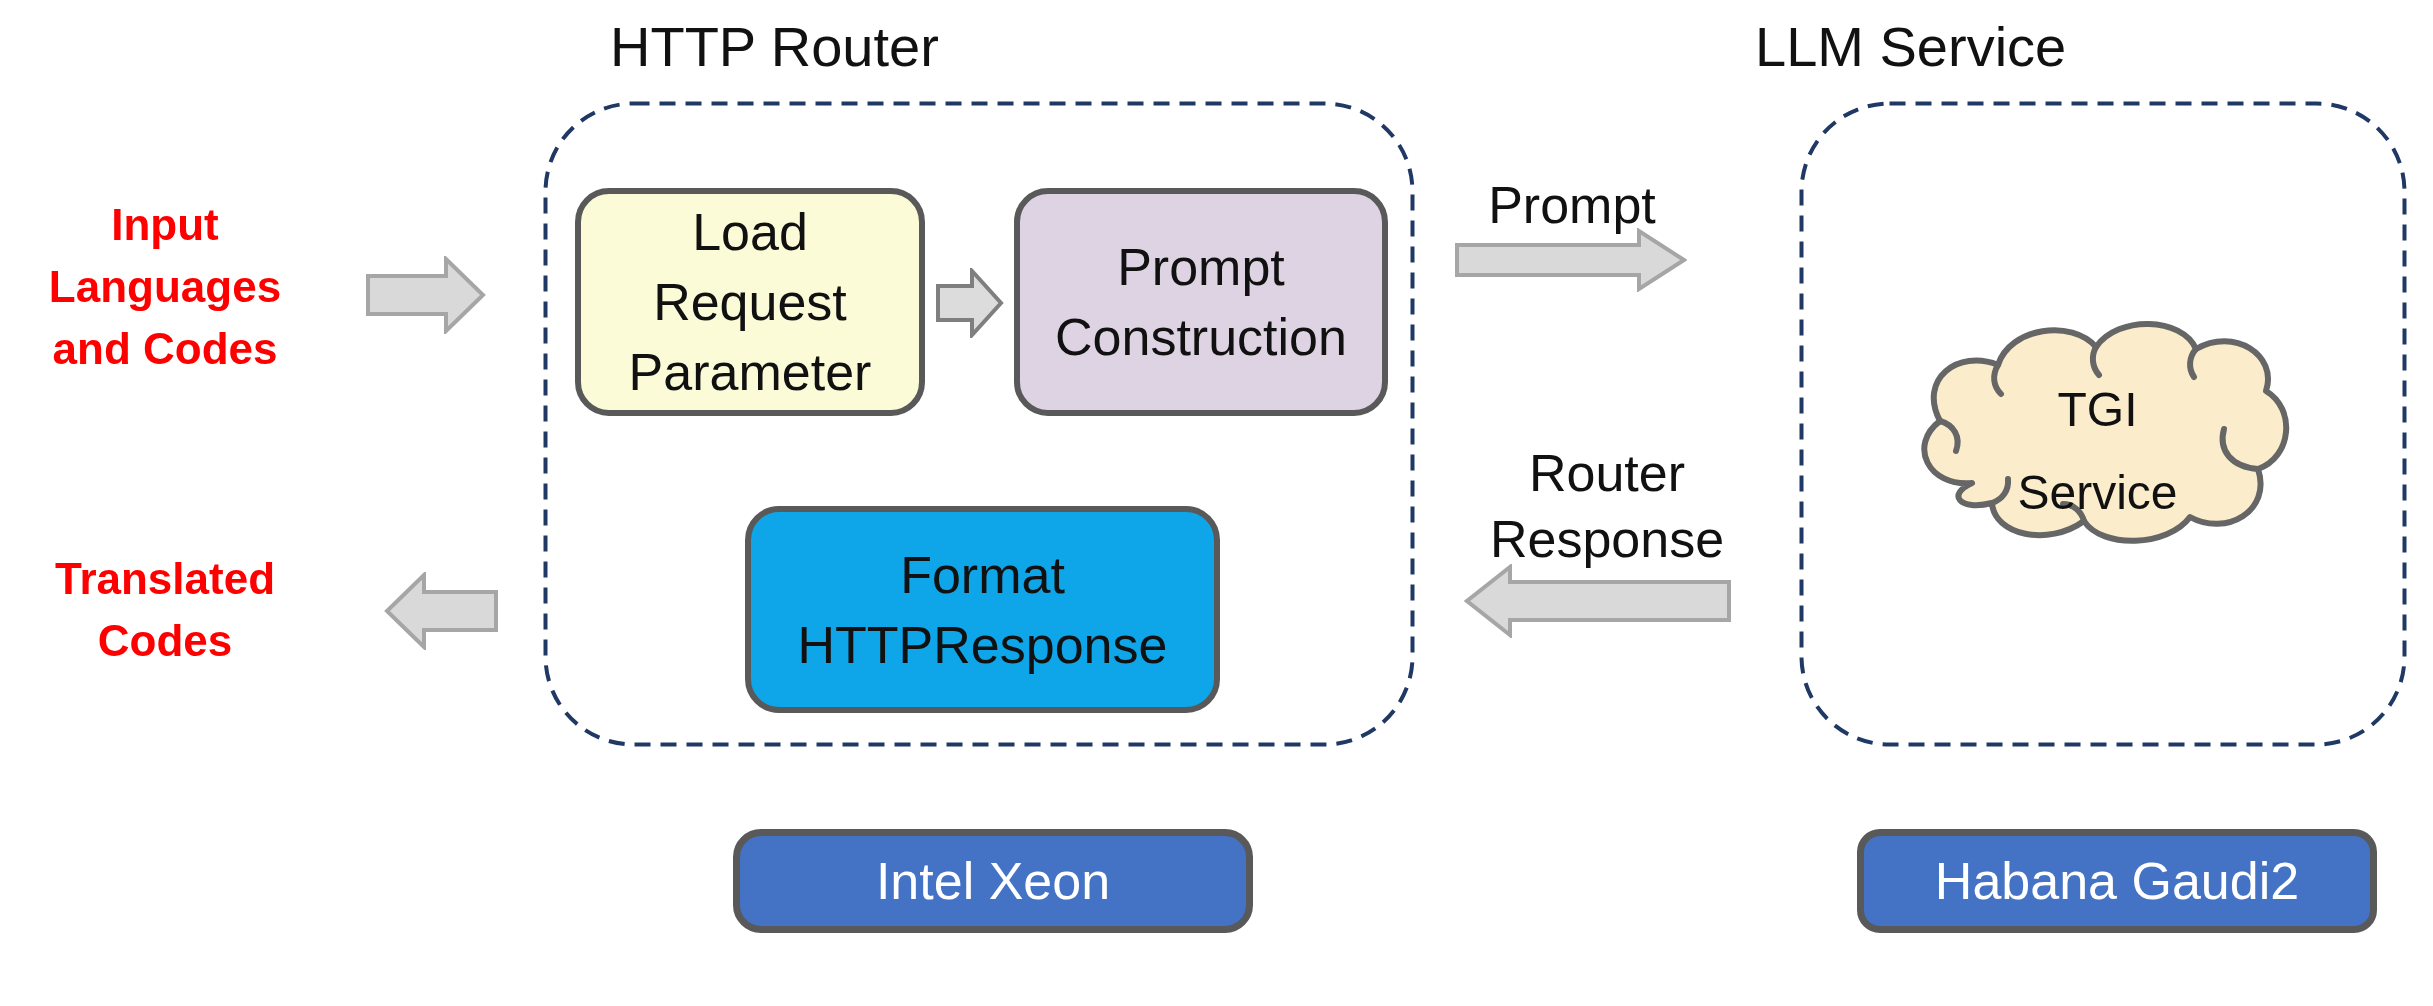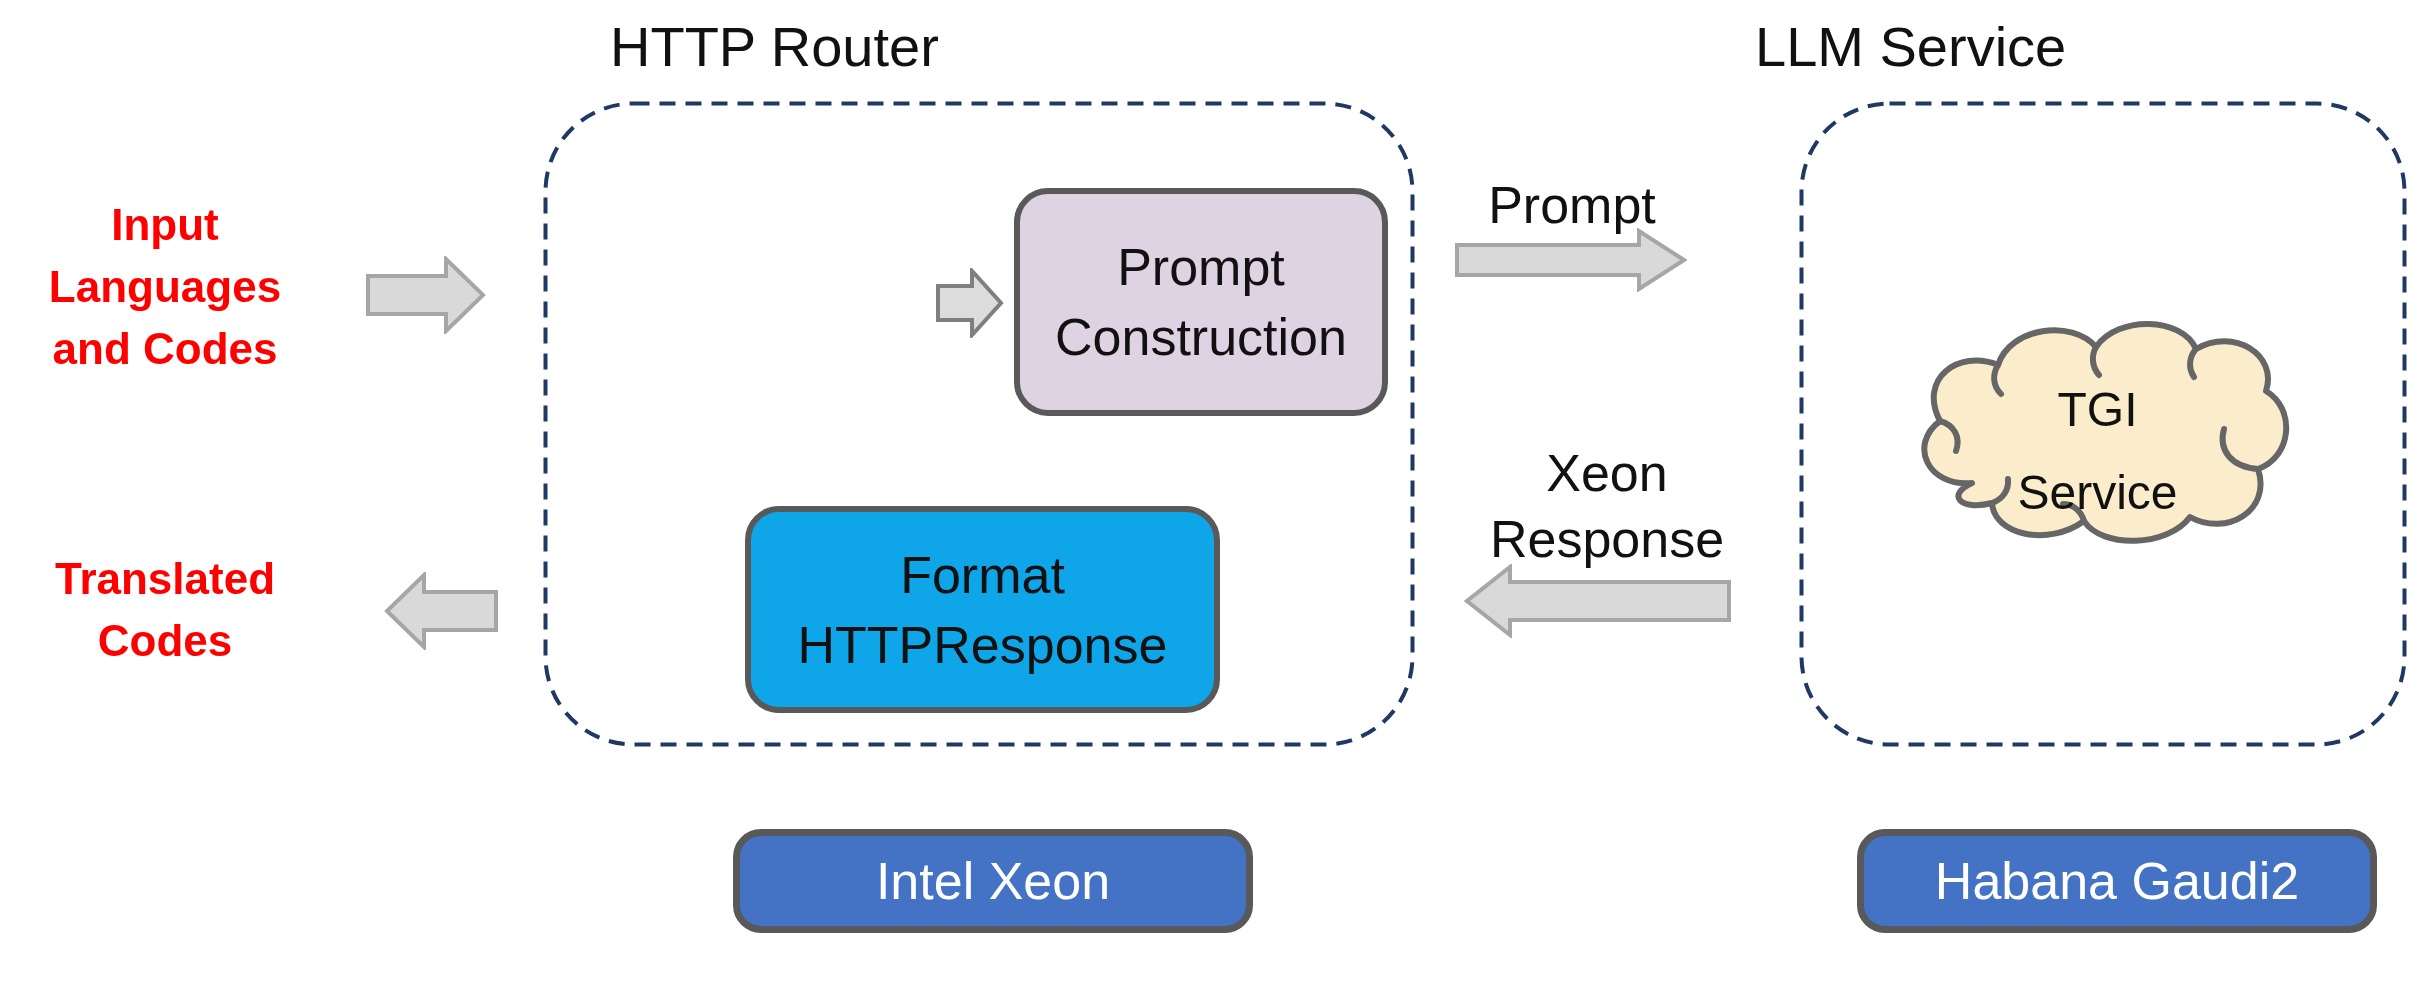--- a/index.html
+++ b/index.html
@@ -125,41 +125,46 @@
 and Codes</div>
 
   <svg class="abs" style="left:366px; top:256px;" width="120" height="78" viewBox="0 0 120 78">
     <polygon points="2,20 80,20 80,3 117,39 80,75 80,58 2,58" fill="#D9D9D9" stroke="#A6A6A6" stroke-width="4"></polygon>
   </svg>
 
   <svg class="abs" style="left:384px; top:572px;" width="114" height="78" viewBox="0 0 114 78">
     <polygon points="112,20 40,20 40,3 3,39 40,75 40,58 112,58" fill="#D9D9D9" stroke="#A6A6A6" stroke-width="4"></polygon>
   </svg>
 
+  <div class="node load-request" style="left:575px; top:188px; width:350px; height:228px;">
+    <span>Load
+Request
+Parameter</span>
+  </div>
 
   <svg class="abs" style="left:936px; top:268px;" width="68" height="70" viewBox="0 0 68 70">
     <polygon points="2,18 36,18 36,3 65,35 36,67 36,52 2,52" fill="#DCDCDC" stroke="#7F7F7F" stroke-width="4"></polygon>
   </svg>
 
   <div class="node prompt-constr" style="left:1014px; top:188px; width:374px; height:228px;">
     <span>Prompt
 Construction</span>
   </div>
 
   <div class="node format-resp" style="left:745px; top:506px; width:475px; height:207px;">
     <span>Format
 HTTPResponse</span>
   </div>
 
   <div class="flow-label" style="left:1432px; top:172px; width:280px;">Prompt</div>
   <svg class="abs" style="left:1455px; top:228px;" width="232" height="64" viewBox="0 0 232 64">
     <polygon points="2,17 184,17 184,3 229,32 184,61 184,47 2,47" fill="#D9D9D9" stroke="#A6A6A6" stroke-width="4"></polygon>
   </svg>
 
-  <div class="flow-label" style="left:1457px; top:440px; width:300px;">Xeon
+  <div class="flow-label" style="left:1457px; top:440px; width:300px;">Router
 Response</div>
   <svg class="abs" style="left:1464px; top:564px;" width="267" height="74" viewBox="0 0 267 74">
     <polygon points="265,18 46,18 46,3 3,37 46,71 46,56 265,56" fill="#D9D9D9" stroke="#A6A6A6" stroke-width="4"></polygon>
   </svg>
 
   <svg class="abs" style="left:1900px; top:315px;" width="395" height="240" viewBox="0 0 395 240">
     <path d="M 72,168
              C 28,172 8,130 40,106
              C 18,64 58,34 98,50
              C 110,12 172,4 196,32
@@ -179,17 +184,17 @@
       <path d="M 92,188 C 103,184 109,175 108,164"></path>
       <path d="M 184,206 C 181,196 173,189 163,189"></path>
     </g>
   </svg>
   <div class="cloud-label">TGI
 Service</div>
 
   <div class="chip" style="left:733px;">
     <span>Intel Xeon</span>
   </div>
-  <div class="chip" style="left:1857px;">
+  <div class="chip" style="left:1857px;border-radius:23px;">
     <span>Habana Gaudi2</span>
   </div>
 
 </div>
 
 </body></html>

